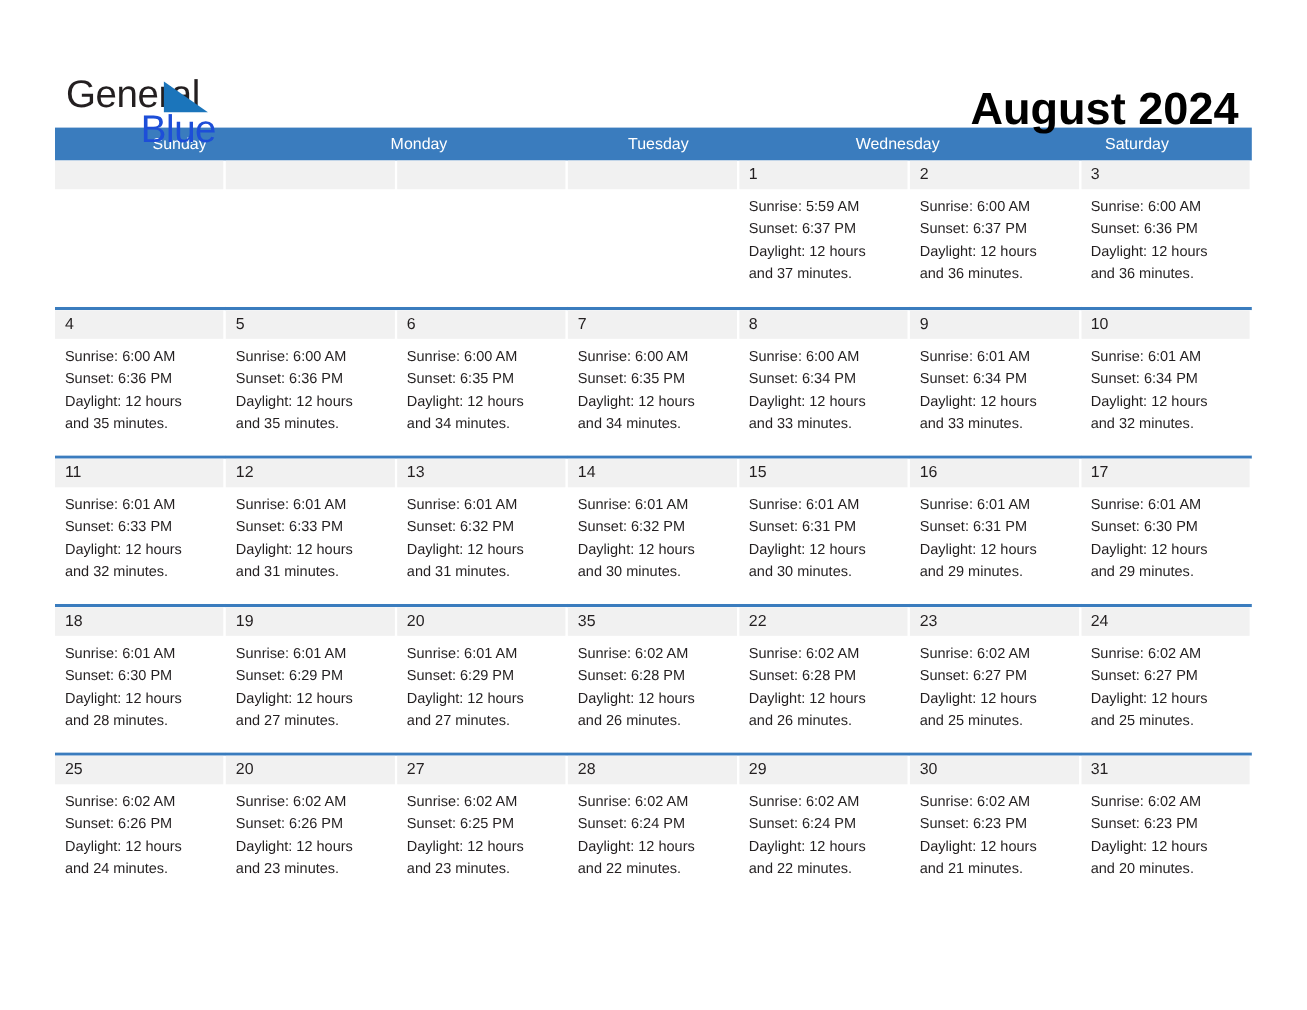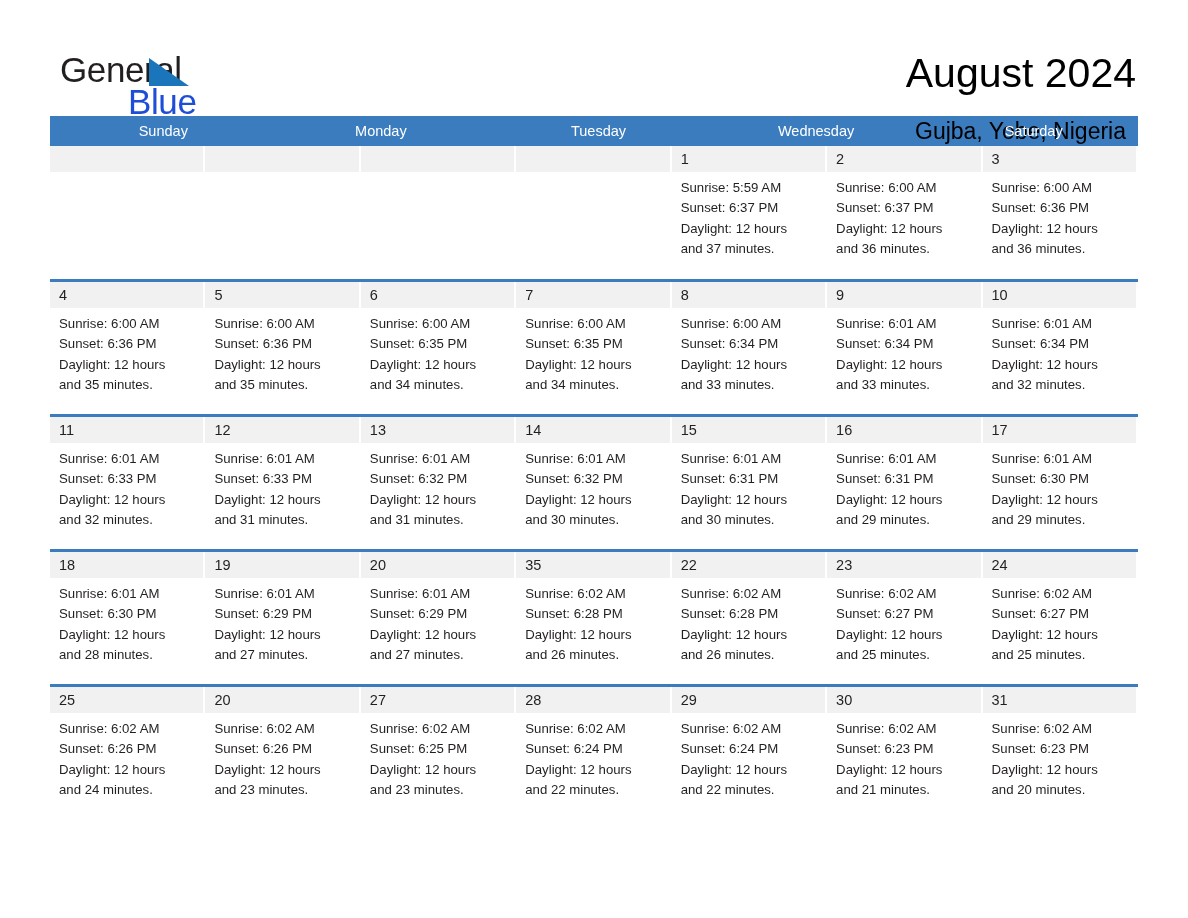--- a/index.html
+++ b/index.html
@@ -20,21 +20,21 @@
     height: 918px;
     box-sizing: border-box;
     padding: 0 50px;
   }
 
   
   .header {
     display: flex;
     align-items: flex-start;
     justify-content: space-between;
-    padding-top: 44px;
+    padding-top: 60px;
     height: 112px;
     box-sizing: border-box;
   }
   .logo {
     position: relative;
     width: 200px;
     height: 76px;
     flex: 0 0 auto;
   }
   .logo-general {
@@ -67,24 +67,24 @@
     font-family: "Liberation Sans", sans-serif;
   }
   .title-block {
     text-align: right;
     flex: 0 0 auto;
     padding-top: 2px;
   }
   .month-title {
     font-size: 41px;
     line-height: 50px;
-    font-weight: normal;
+    font-weight: bold;
     color: #000000;
     letter-spacing: 0px;
-    margin: 2px;
+    margin: 12px;
   }
   .location-sub {
     font-size: 23px;
     line-height: 34px;
     font-weight: normal;
     color: #000000;
     margin: 12px;
     padding-top: 4px;
   }
 

